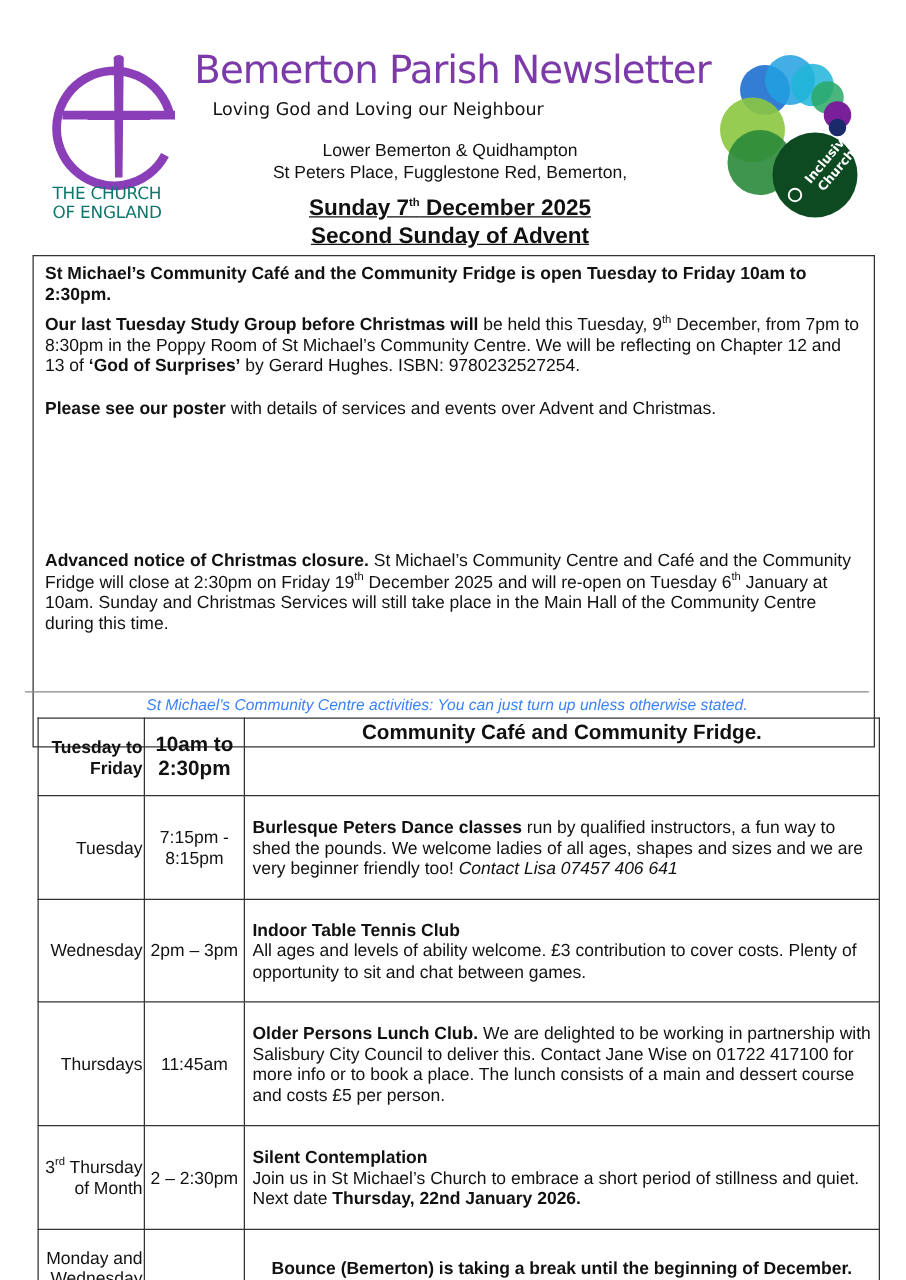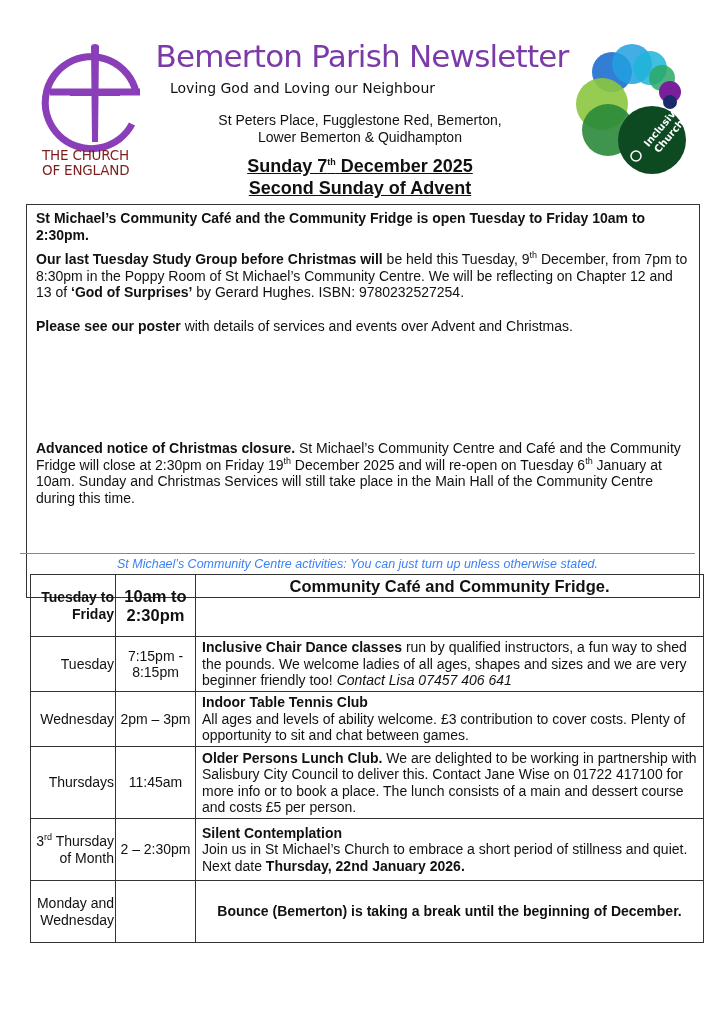--- a/index.html
+++ b/index.html
@@ -1,21 +1,21 @@
 <!DOCTYPE html>
 <html><head>
 <meta charset="utf-8">
 <style>
   * { box-sizing: border-box; margin: 0; padding: 0; }
   html, body { width: 725px; height: 1024px; background: #ffffff; overflow: hidden; }
   body { position: relative; font-family: "Liberation Sans", sans-serif; color: #111; }
 
   
   .coe-logo { position: absolute; left: 40px; top: 40px; width: 110px; height: 145px; }
-  .coe-text { position: absolute; left: 42px; top: 148px; width: 110px; font-family: "DejaVu Sans", sans-serif; font-size: 13.5px; line-height: 15px; color: #7f1d1d; letter-spacing: -0.2px; }
+  .coe-text { position: absolute; left: 42px; top: 148px; width: 110px; font-family: "DejaVu Sans", sans-serif; font-size: 13.5px; line-height: 15px; color: #0f766e; letter-spacing: -0.2px; }
   .title { position: absolute; left: 146px; top: 38px; width: 432px; text-align: center; font-family: "DejaVu Sans", sans-serif; font-size: 31px; color: #7b3aa8; letter-spacing: -0.8px; white-space: nowrap; }
   .tagline { position: absolute; left: 170px; top: 80px; width: 380px; text-align: left; font-family: "DejaVu Sans", sans-serif; font-size: 14px; color: #111; }
   .address { position: absolute; left: 170px; top: 112px; width: 380px; text-align: center; font-size: 14px; line-height: 17px; color: #111; }
   .date-line { position: absolute; left: 170px; top: 155px; width: 380px; text-align: center; font-size: 18px; font-weight: bold; line-height: 22px; text-decoration: underline; }
   .ic-logo { position: absolute; left: 572px; top: 42px; width: 118px; height: 138px; }
 
   
   .notice { position: absolute; left: 26px; top: 204px; width: 674px; height: 394px; border: 1px solid #333; padding: 5px 9px; font-size: 14px; line-height: 16.5px; }
   .notice p { margin: 0; }
   .notice .p1 { font-weight: bold; margin-bottom: 8px; }
@@ -24,21 +24,21 @@
   sup { font-size: 9px; line-height: 0; vertical-align: super; }
 
   .rule { position: absolute; left: 20px; top: 553px; width: 675px; height: 1px; background: #888; }
   .activities-caption { position: absolute; left: 20px; top: 557px; width: 675px; text-align: center; font-size: 12.5px; font-style: italic; color: #3b82f6; }
 
   
   table.act { position: absolute; left: 30px; top: 574px; width: 674px; border-collapse: collapse; font-size: 14px; line-height: 16.5px; }
   table.act td { border: 1px solid #333; vertical-align: middle; }
   td.day { width: 85px; text-align: right; padding: 14px 1px; }
   td.time { width: 80px; text-align: center; padding: 2px 1px; }
-  td.desc { padding: 2px 6px; }
+  td.desc { padding: 16px 6px; }
   tr.head td.day { font-weight: bold; font-size: 14px; }
   tr.head td.time { font-weight: bold; font-size: 16.5px; line-height: 19px; }
   tr.head td.desc { font-weight: bold; font-size: 16.5px; text-align: center; vertical-align: top; padding-top: 3px; }
   td.desc.centered { text-align: center; font-weight: bold; }
 </style>
 </head>
 <body>
 
 <svg class="coe-logo" viewBox="0 0 110 145">
   <g fill="none" stroke="#8a3fb8" stroke-width="7">
@@ -49,22 +49,22 @@
   <path d="M30 49 L80 49 L80 56 L30 56 Z" fill="#8a3fb8"></path>
 </svg>
 <div class="coe-text">
   <div>THE CHURCH</div>
   <div>OF ENGLAND</div>
 </div>
 
 <div class="title">Bemerton Parish Newsletter</div>
 <div class="tagline">Loving God and Loving our Neighbour</div>
 <div class="address">
+  <div>Lower Bemerton &amp; Quidhampton</div>
   <div>St Peters Place, Fugglestone Red, Bemerton,</div>
-  <div>Lower Bemerton &amp; Quidhampton</div>
 </div>
 <div class="date-line">
   <div><span>Sunday 7</span><sup>th</sup><span> December 2025</span></div>
   <div>Second Sunday of Advent</div>
 </div>
 
 <svg class="ic-logo" viewBox="0 0 118 138">
   <circle cx="40" cy="30" r="20" fill="#1e6fd0" opacity="0.9"></circle>
   <circle cx="60" cy="22" r="20" fill="#22a0e0" opacity="0.85"></circle>
   <circle cx="78" cy="26" r="17" fill="#1fb5d8" opacity="0.85"></circle>
@@ -92,21 +92,21 @@
 <table class="act">
   <tbody>
       <tr class="head" style="height:43px">
     <td class="day">Tuesday to Friday</td>
     <td class="time">10am to 2:30pm</td>
     <td class="desc">Community Café and Community Fridge.</td>
   </tr>
   <tr style="height:55px">
     <td class="day">Tuesday</td>
     <td class="time">7:15pm - 8:15pm</td>
-    <td class="desc"><b>Inclusive Chair Dance classes</b><span> run by qualified instructors, a fun way to shed the pounds. We welcome ladies of all ages, shapes and sizes and we are very beginner friendly too! </span><i>Contact Lisa 07457 406 641</i></td>
+    <td class="desc"><b>Burlesque Peters Dance classes</b><span> run by qualified instructors, a fun way to shed the pounds. We welcome ladies of all ages, shapes and sizes and we are very beginner friendly too! </span><i>Contact Lisa 07457 406 641</i></td>
   </tr>
   <tr style="height:55px">
     <td class="day">Wednesday</td>
     <td class="time">2pm – 3pm</td>
     <td class="desc"><b>Indoor Table Tennis Club</b><br><span>All ages and levels of ability welcome. £3 contribution to cover costs. Plenty of opportunity to sit and chat between games.</span></td>
   </tr>
   <tr style="height:72px">
     <td class="day">Thursdays</td>
     <td class="time">11:45am</td>
     <td class="desc"><b>Older Persons Lunch Club.</b><span> We are delighted to be working in partnership with Salisbury City Council to deliver this. Contact Jane Wise on 01722 417100 for more info or to book a place.  The lunch consists of a main and dessert course and costs £5 per person.</span></td>

